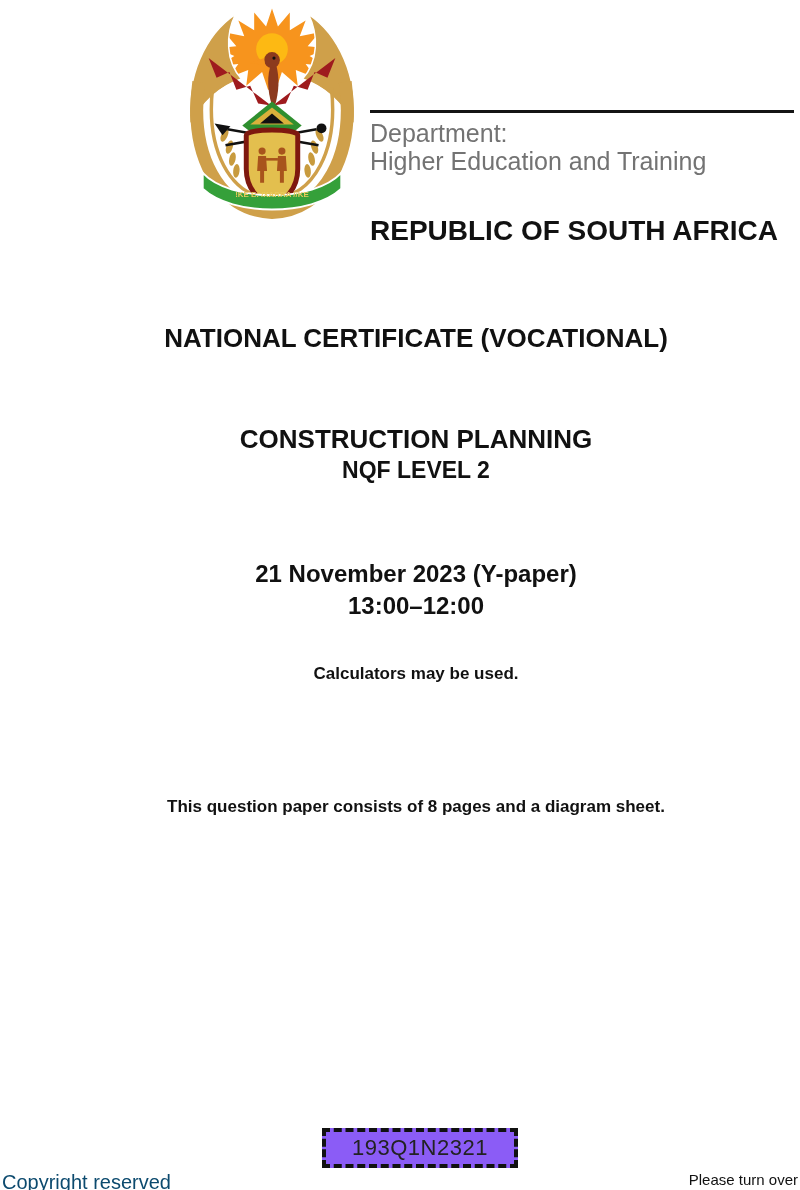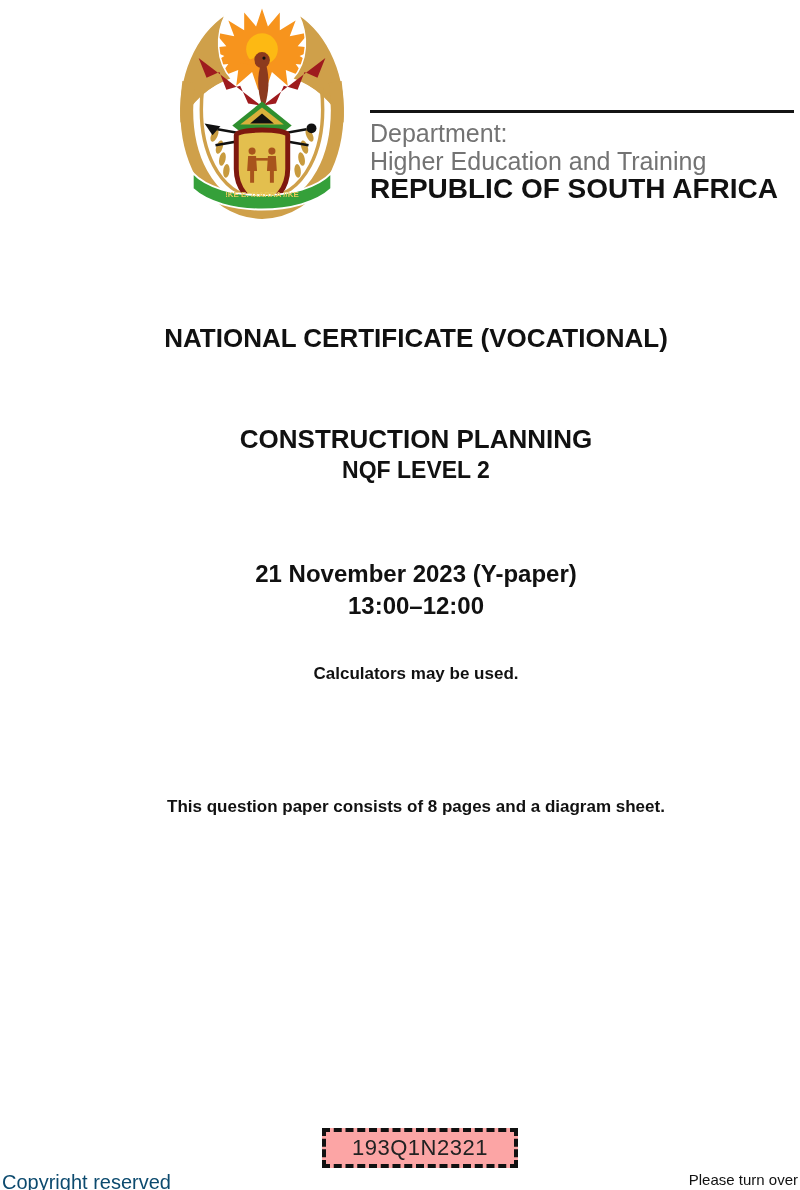--- a/index.html
+++ b/index.html
@@ -5,50 +5,50 @@
   html,body{margin:0;padding:0;background:#ffffff;}
   .page{
     position:relative;
     width:800px;height:1190px;
     background:#ffffff;
     font-family:"Liberation Sans", sans-serif;
     color:#111;
     overflow:hidden;
   }
   
-  .logo-wrap{position:absolute;left:163px;top:6px;width:198px;height:214px;}
+  .logo-wrap{position:absolute;left:173px;top:6px;width:198px;height:214px;}
   .wordmark{
     position:absolute;left:370px;top:10px;
     font-weight:bold;font-size:43px;line-height:42px;
     letter-spacing:-1.5px;color:#141414;white-space:nowrap;
   }
   .header-rule{position:absolute;left:370px;top:110px;width:424px;height:3px;background:#141414;}
   .dept-block{position:absolute;left:370px;top:119px;line-height:28px;white-space:nowrap;}
   .dept-label,.dept-name{font-size:25px;font-weight:normal;color:#737373;}
-  .country{font-size:28px;font-weight:bold;color:#111;}
+  .country{font-size:28px;font-weight:bold;color:#111;margin-top:42px;}
   
   .center-line{
     position:absolute;left:32px;right:0;
     text-align:center;white-space:nowrap;color:#111;margin-top:17px;
   }
   .doc-title     {top:306px;font-size:26px;font-weight:bold;}
   .doc-subject   {top:407px;font-size:26px;font-weight:bold;}
   .doc-level     {top:440px;font-size:23px;font-weight:bold;}
   .doc-code      {top:489px;font-size:24px;font-weight:normal;}
   .doc-date      {top:543px;font-size:24px;font-weight:bold;}
   .doc-time      {top:575px;font-size:24px;font-weight:bold;}
   .doc-calc      {top:647px;font-size:17px;font-weight:bold;}
   .doc-pages     {top:780px;font-size:17px;font-weight:bold;}
   
   .exam-box{
     position:absolute;left:322px;top:1128px;width:188px;height:32px;
     border:4px dashed #111;
     display:flex;align-items:center;justify-content:center;
     font-size:22px;font-weight:normal;color:#222;letter-spacing:0.5px;
-    background:#fca5a5;
+    background:#8b5cf6;
   }
   .footer-left{
     position:absolute;left:2px;top:1171px;font-size:20px;color:#0c4a6e;
   }
   .footer-right{
     position:absolute;right:2px;top:1171px;font-size:15px;color:#111;
   }
 </style>
 </head>
 <body>

